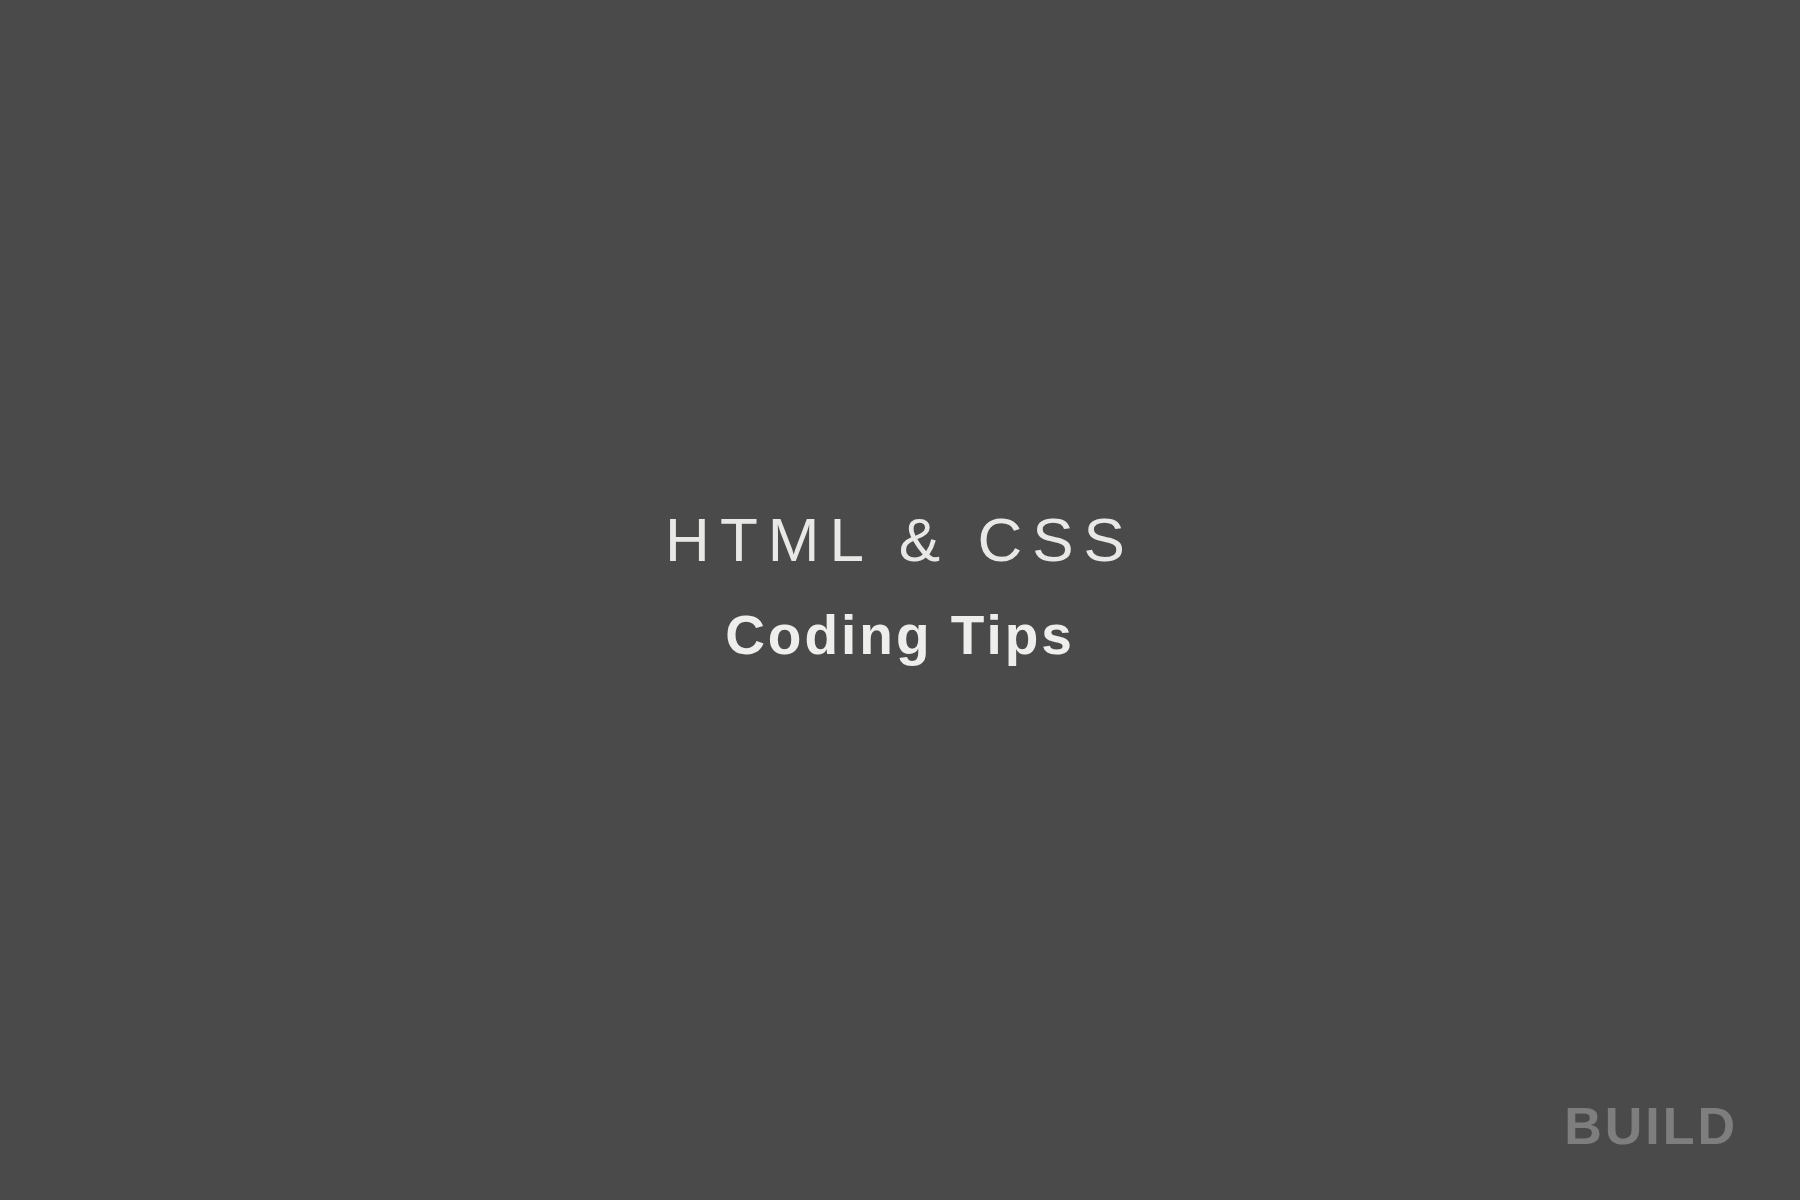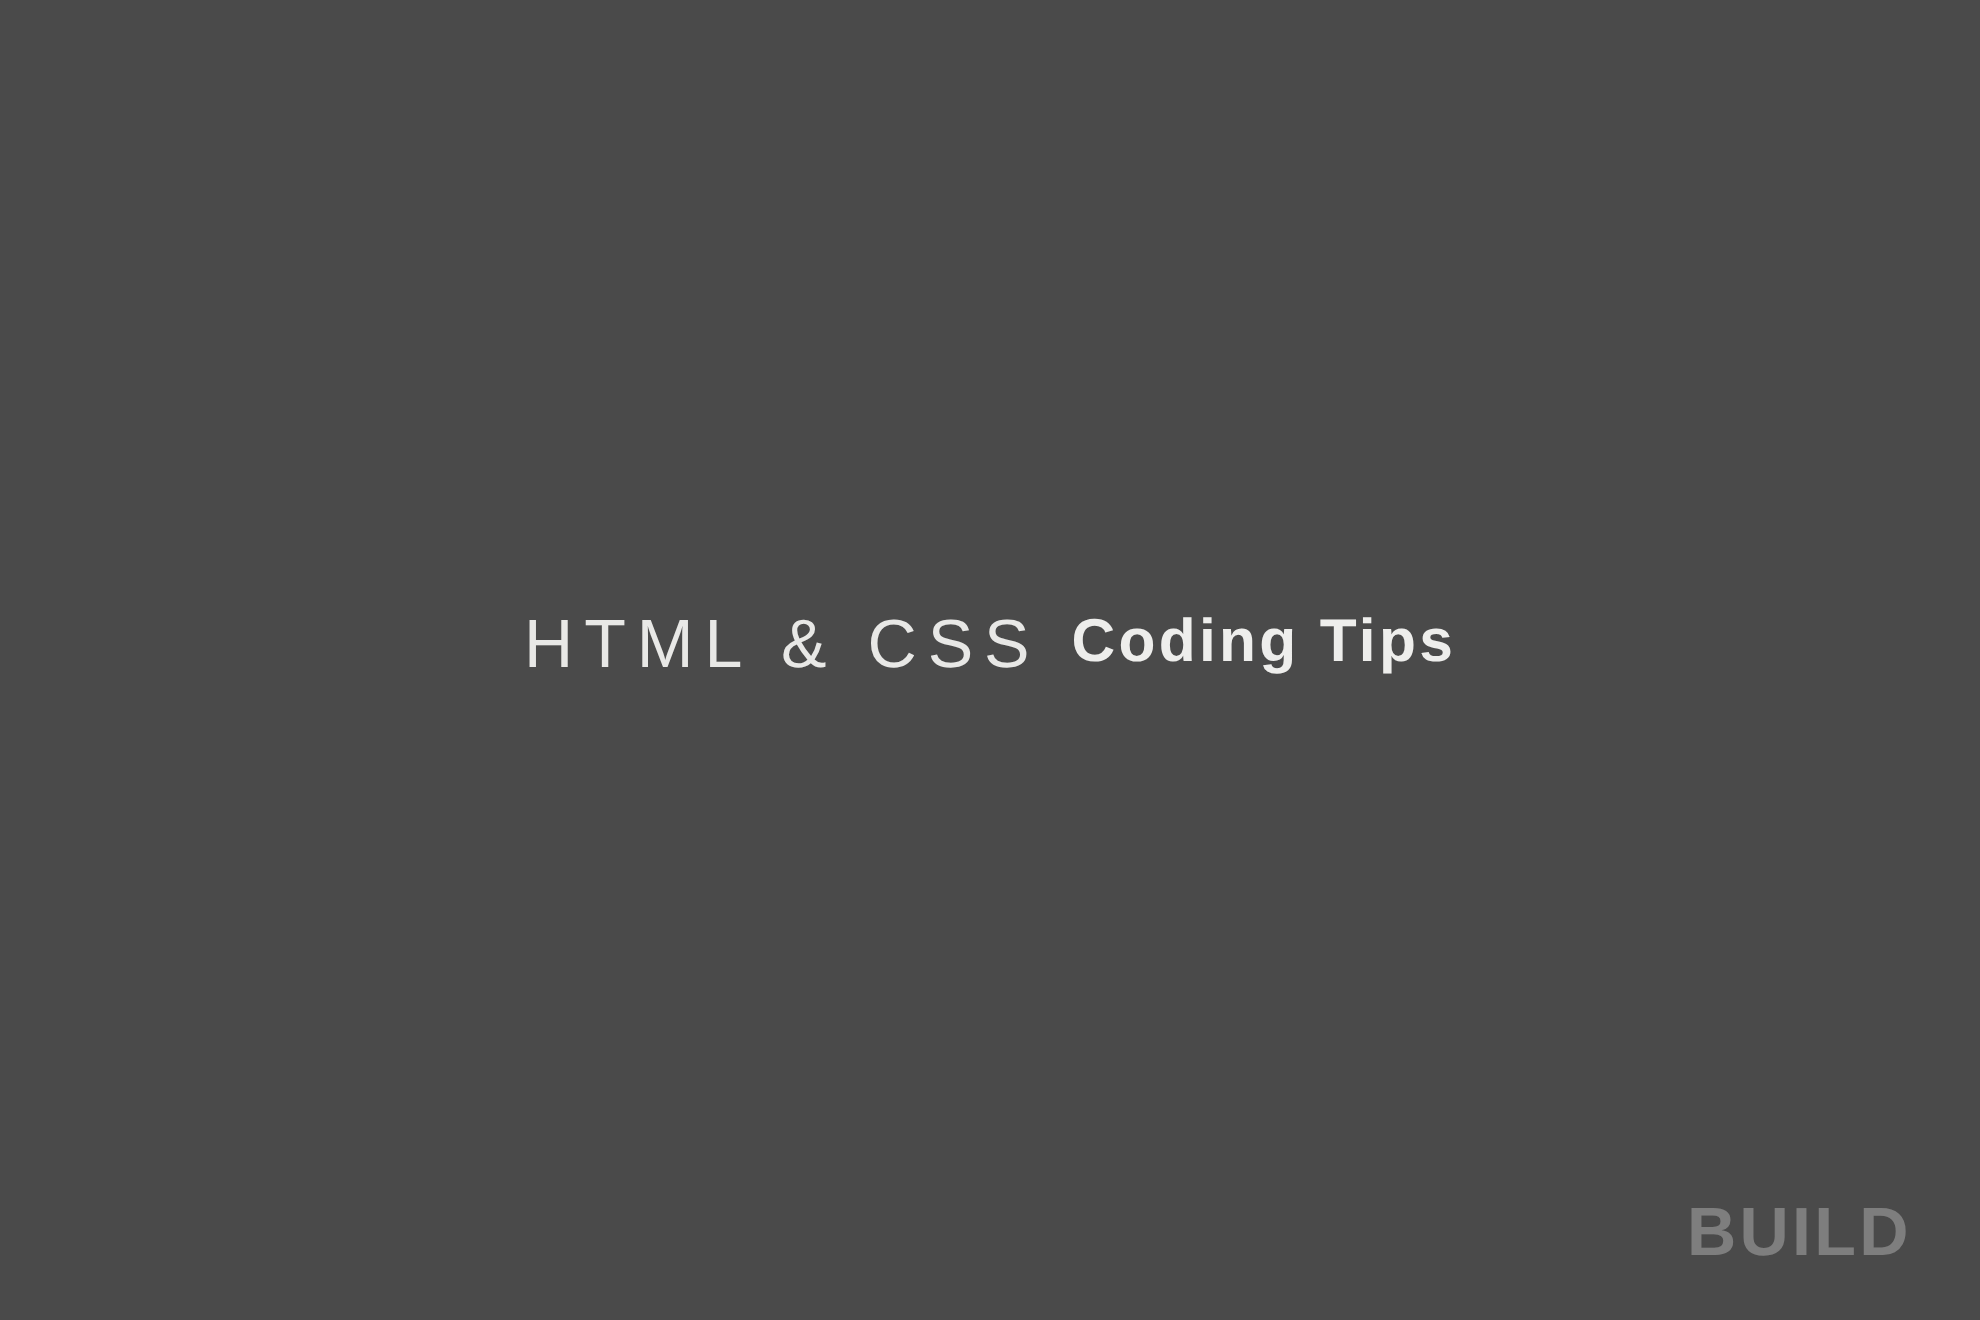--- a/index.html
+++ b/index.html
@@ -13,22 +13,22 @@
       background-color: #4a4a4a;
       font-family: "Helvetica Neue", Helvetica, Arial, sans-serif;
       position: relative;
       display: flex;
       align-items: center;
       justify-content: center;
       overflow: hidden;
     }
     .content {
       display: flex;
-      flex-direction: row;
-      align-items: flex-start;
+      flex-direction: column;
+      align-items: center;
       gap: 28px;
       margin-top: -30px;
     }
     .heading-top {
       font-size: 62px;
       font-weight: 300;
       color: #e8e8e6;
       letter-spacing: 10px;
       font-stretch: condensed;
     }
@@ -36,21 +36,21 @@
       font-size: 55px;
       font-weight: 700;
       color: #eeeeec;
       letter-spacing: 3px;
       font-stretch: condensed;
     }
     .footer-brand {
       position: absolute;
       bottom: 44px;
       right: 62px;
-      font-size: 62px;
+      font-size: 52px;
       font-weight: 700;
       color: rgba(230, 230, 230, 0.34);
       letter-spacing: 3px;
       font-stretch: condensed;
     }
   </style>
 </head>
 <body>
 
 <div class="content">

